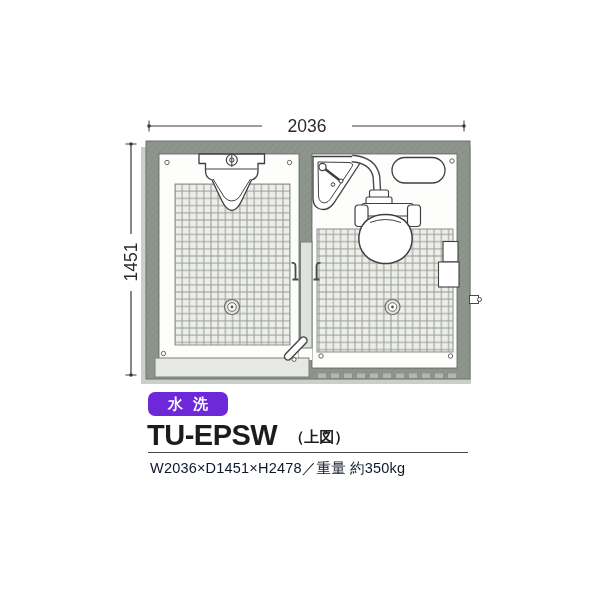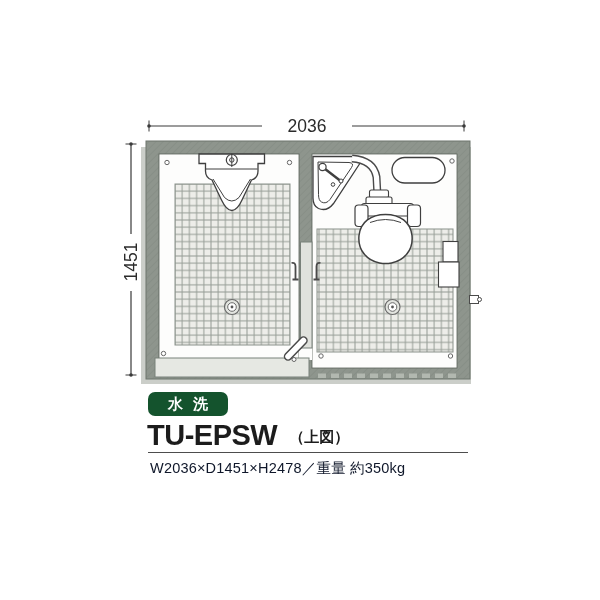--- a/index.html
+++ b/index.html
@@ -4,21 +4,21 @@
 <style>
   html,body{margin:0;padding:0;background:#fff;}
   .stage{
     position:relative;width:600px;height:600px;background:#ffffff;overflow:hidden;
     font-family:"Liberation Sans","DejaVu Sans",sans-serif;
   }
   .plan-svg{position:absolute;left:0;top:0;width:600px;height:600px;}
   .dim-text{font-family:"Liberation Sans","DejaVu Sans",sans-serif;font-size:17.5px;fill:#2b2b2b;}
   .badge{
     position:absolute;left:148px;top:392px;width:80px;height:24px;
-    background:#14532d;border-radius:7px;color:#ffffff;
+    background:#6d28d9;border-radius:7px;color:#ffffff;
     font-size:15px;font-weight:bold;letter-spacing:3px;
     display:flex;align-items:center;justify-content:center;
     padding-left:3px;box-sizing:border-box;
   }
   .title-row{position:absolute;left:147px;top:419px;white-space:nowrap;}
   .model{font-size:29px;font-weight:bold;color:#1c1c1c;letter-spacing:-0.5px;}
   .view-note{font-size:15px;font-weight:bold;color:#1c1c1c;margin-left:12px;position:relative;top:-3px;}
   .rule{position:absolute;left:148px;top:452px;width:320px;height:1px;background:#4d4d4d;}
   .spec{position:absolute;left:150px;top:459px;font-size:14.5px;color:#0f172a;letter-spacing:0.2px;white-space:nowrap;}
 </style>

